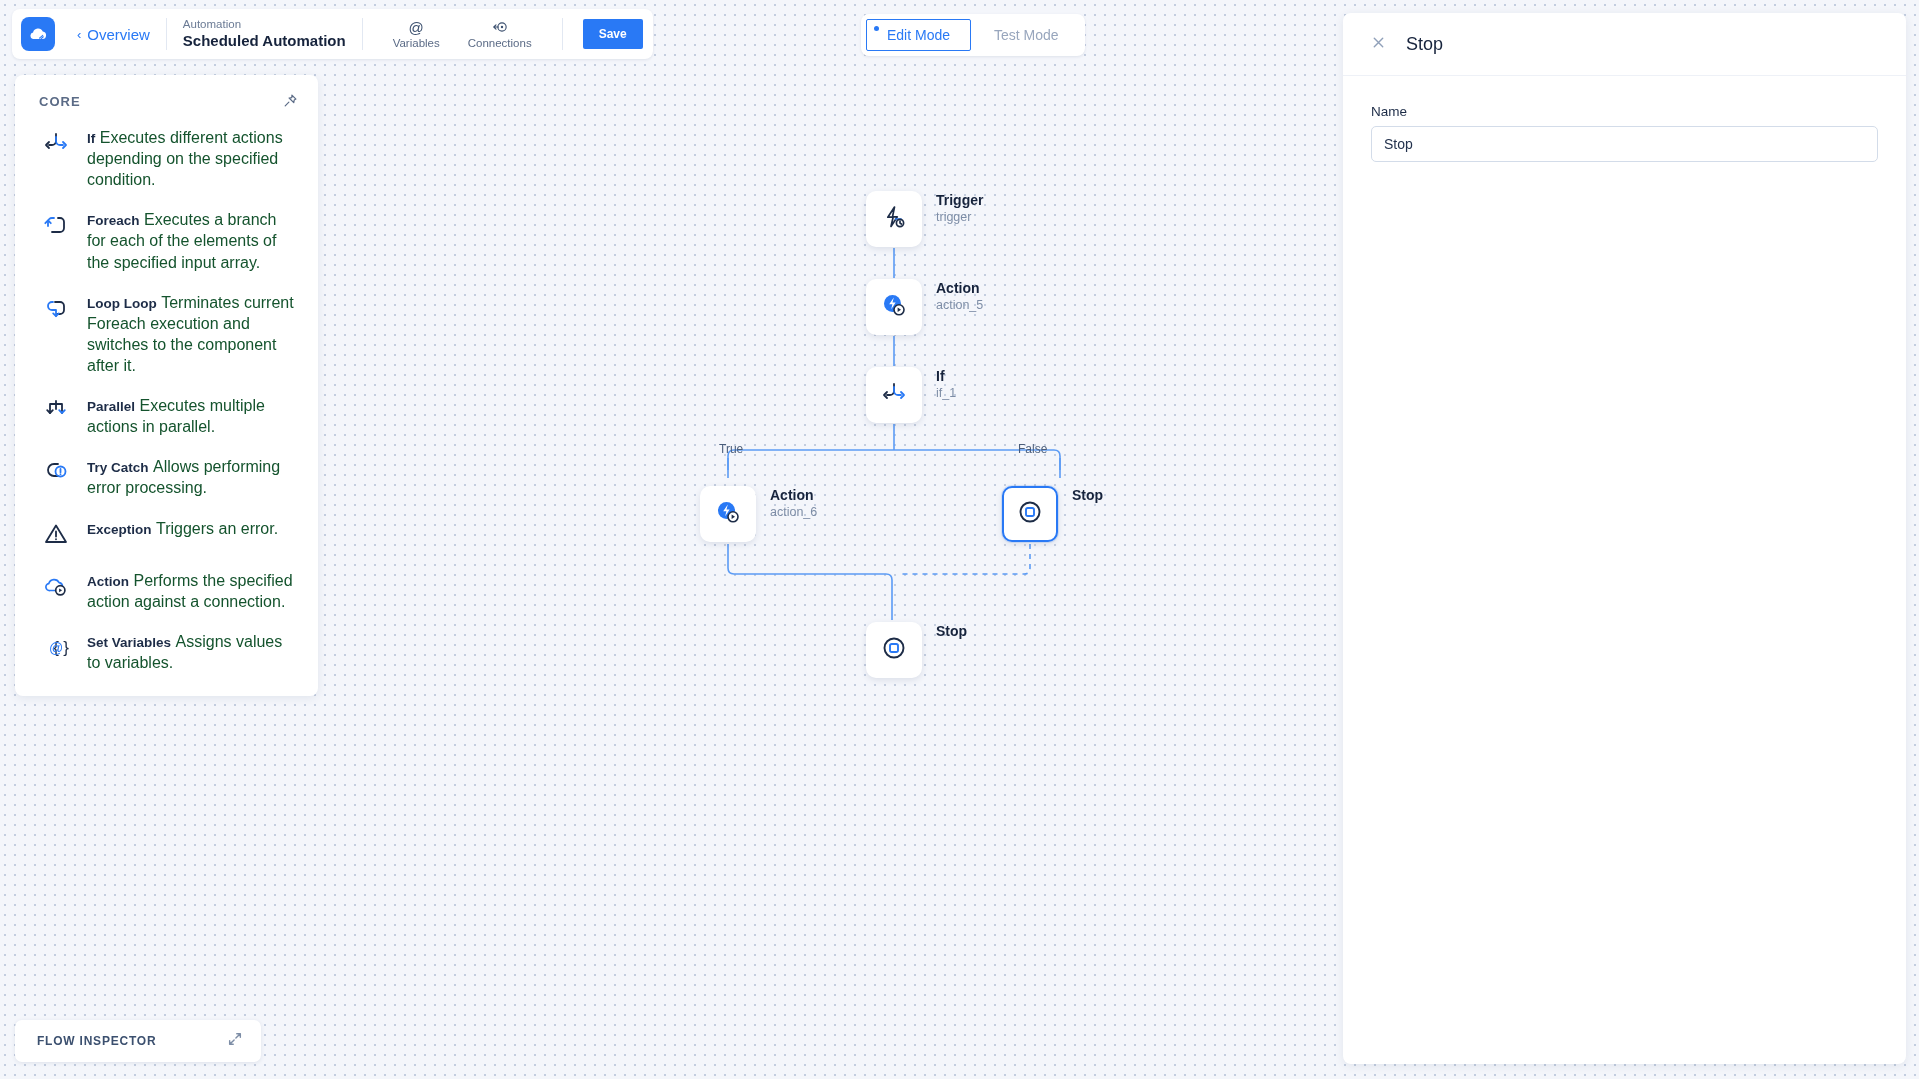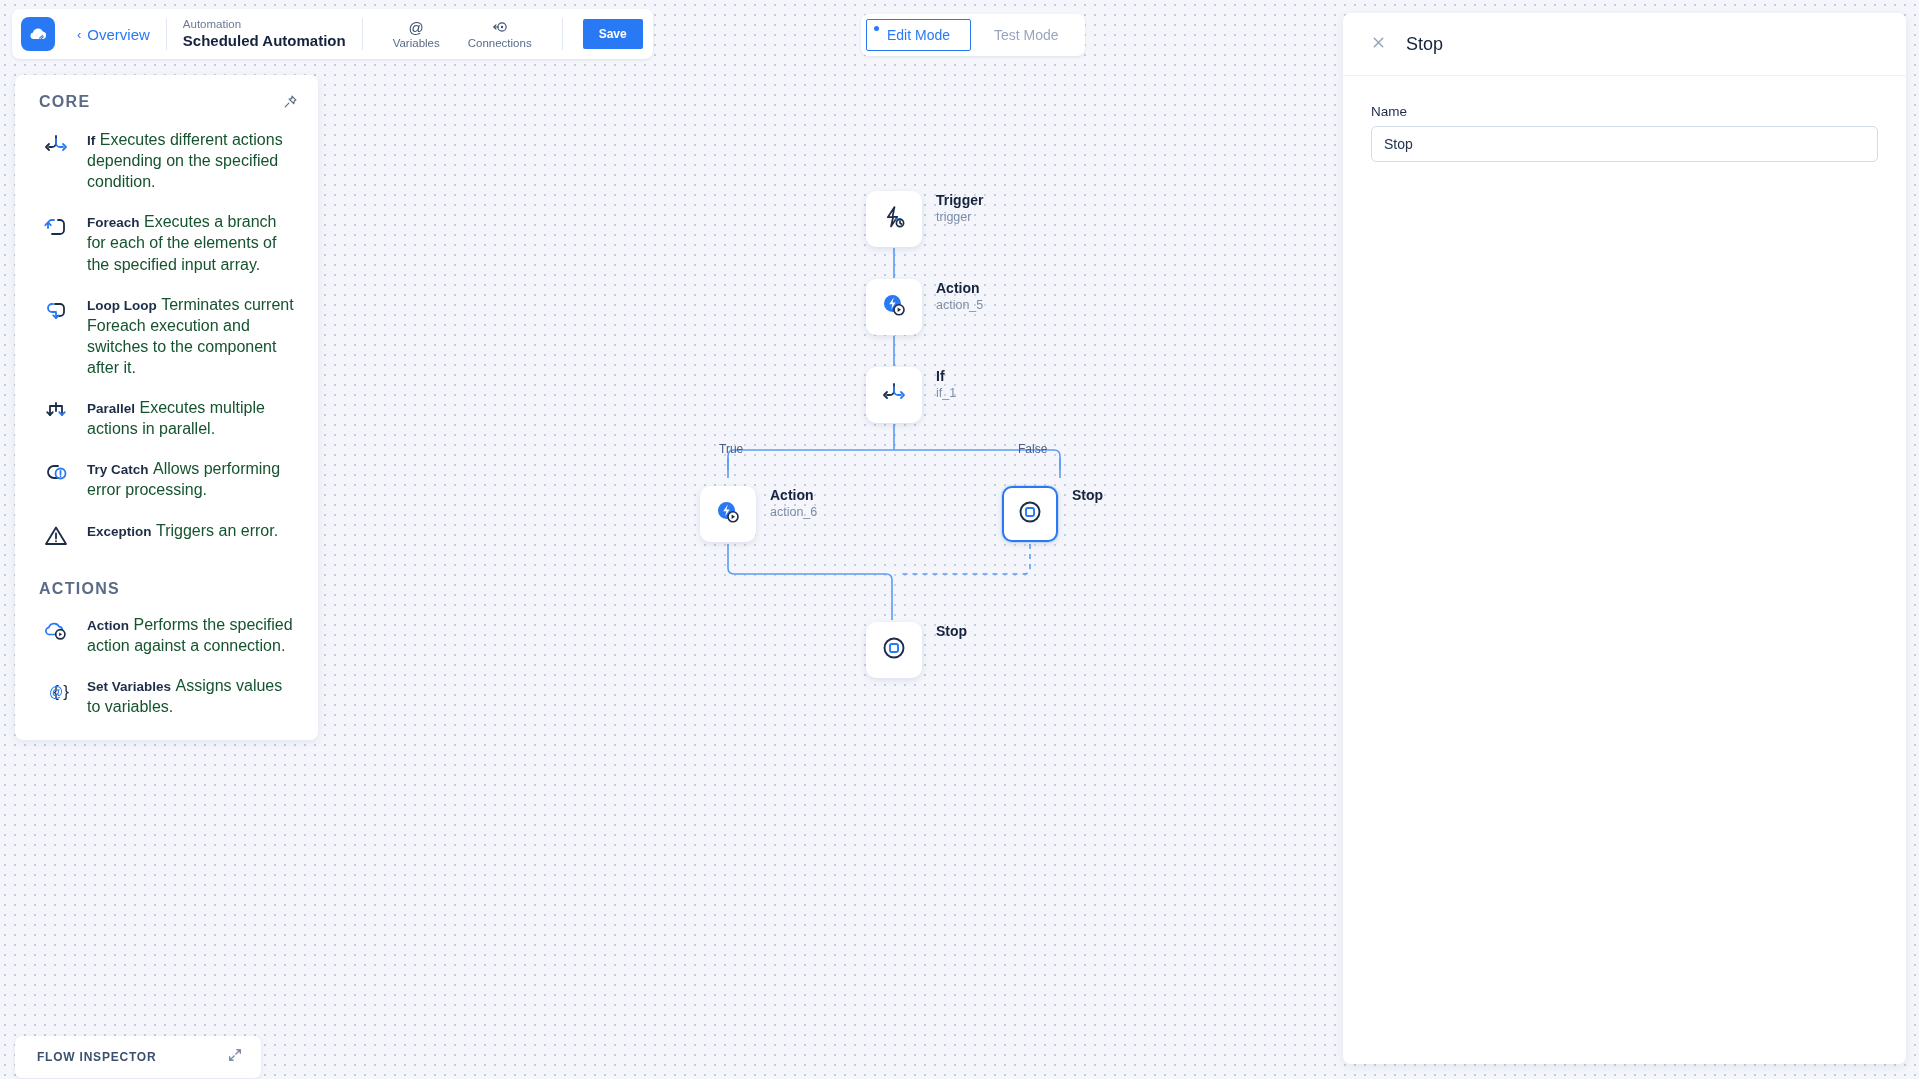--- a/index.html
+++ b/index.html
@@ -80,40 +80,40 @@
     position: absolute; left: 15px; top: 75px; width: 303px;
     background: #fff; border-radius: 8px;
     box-shadow: 0 2px 10px rgba(30,50,90,.09);
     padding: 14px 0 14px 0; z-index: 25;
   }
   .pal-head {
     display: flex; align-items: center; justify-content: space-between;
     padding: 4px 20px 8px 24px;
   }
   .pal-sec {
-    font-size: 16px; font-weight: 700; letter-spacing: .08em;
+    font-size: 13px; font-weight: 700; letter-spacing: .08em;
     color: #5b6b86;
   }
   .pal-sec.standalone { padding: 18px 24px 6px 24px; }
   #pin-icon { cursor: pointer; line-height: 0; }
   .pal-item {
     display: flex; gap: 14px; padding: 9px 20px 9px 24px;
     cursor: grab; align-items: flex-start;
   }
   .pal-ic {
     width: 34px; height: 34px; flex: 0 0 34px;
     display: flex; align-items: center; justify-content: center;
   }
   .pal-txt { padding-top: 1px; }
   .pal-name { font-size: 13.5px; font-weight: 700; color: #1d2c47; line-height: 1.3; }
   .pal-desc { font-size: 16px; color: #14532d; line-height: 1.32; margin-top: 1px; max-width: 228px; }
 
   
   #flow-inspector {
-    position: absolute; left: 15px; bottom: 1px; width: 246px; height: 42px;
+    position: absolute; left: 15px; bottom: 17px; width: 246px; height: 42px;
     background: #fff; border-radius: 7px;
     box-shadow: 0 1px 4px rgba(30,50,90,.10);
     display: flex; align-items: center; justify-content: space-between;
     padding: 0 18px 0 22px; cursor: pointer; z-index: 25;
   }
   #fi-label { font-size: 12px; font-weight: 700; letter-spacing: .065em; color: #3c506f; }
 
   
   #canvas { position: absolute; inset: 0; z-index: 5; }
   #edges { position: absolute; left: 0; top: 0; width: 1919px; height: 1079px; }
@@ -299,21 +299,20 @@
         <path d="M15 12.5v5M15 20.2v.1"></path>
       </svg>
     </span>
     <span class="pal-txt">
       <span class="pal-name">Exception</span>
       <span class="pal-desc">Triggers an error.</span>
     </span>
   </div>
 
 
-  <div class="pal-sec standalone">ACTIONS</div>
 
   <div class="pal-item">
     <span class="pal-ic">
       <svg width="30" height="30" viewBox="0 0 30 30" fill="none" stroke-width="1.7" stroke-linecap="round" stroke-linejoin="round">
         <path d="M9 19.5h8.5a4 4 0 0 0 .6-7.95A5.6 5.6 0 0 0 7.8 12.6 3.5 3.5 0 0 0 9 19.5z" stroke="#2979f5"></path>
         <circle cx="19.3" cy="19.3" r="4.6" stroke="#1d2c47" fill="#fff"></circle>
         <path d="M18.1 17.4l3 1.9-3 1.9z" fill="#1d2c47" stroke="none"></path>
       </svg>
     </span>
     <span class="pal-txt">

